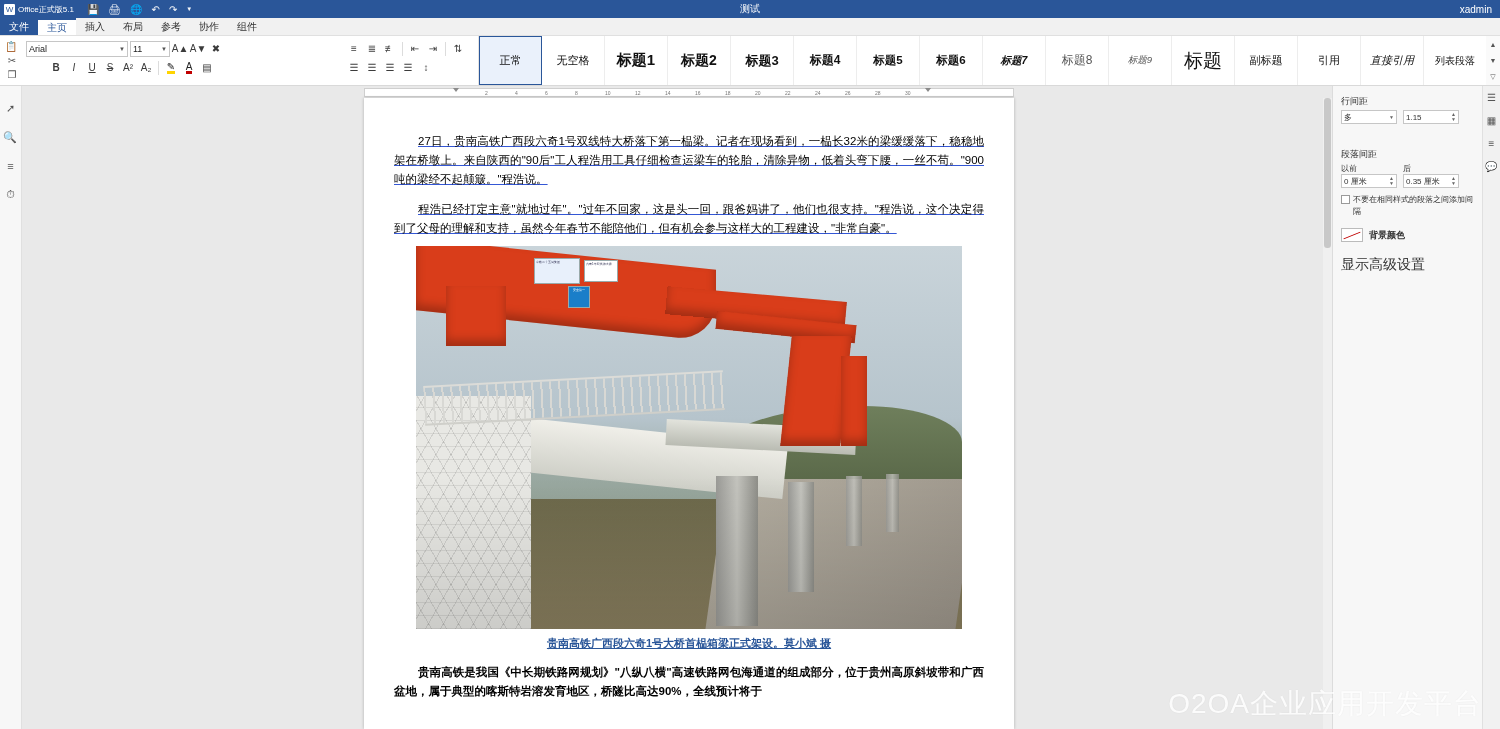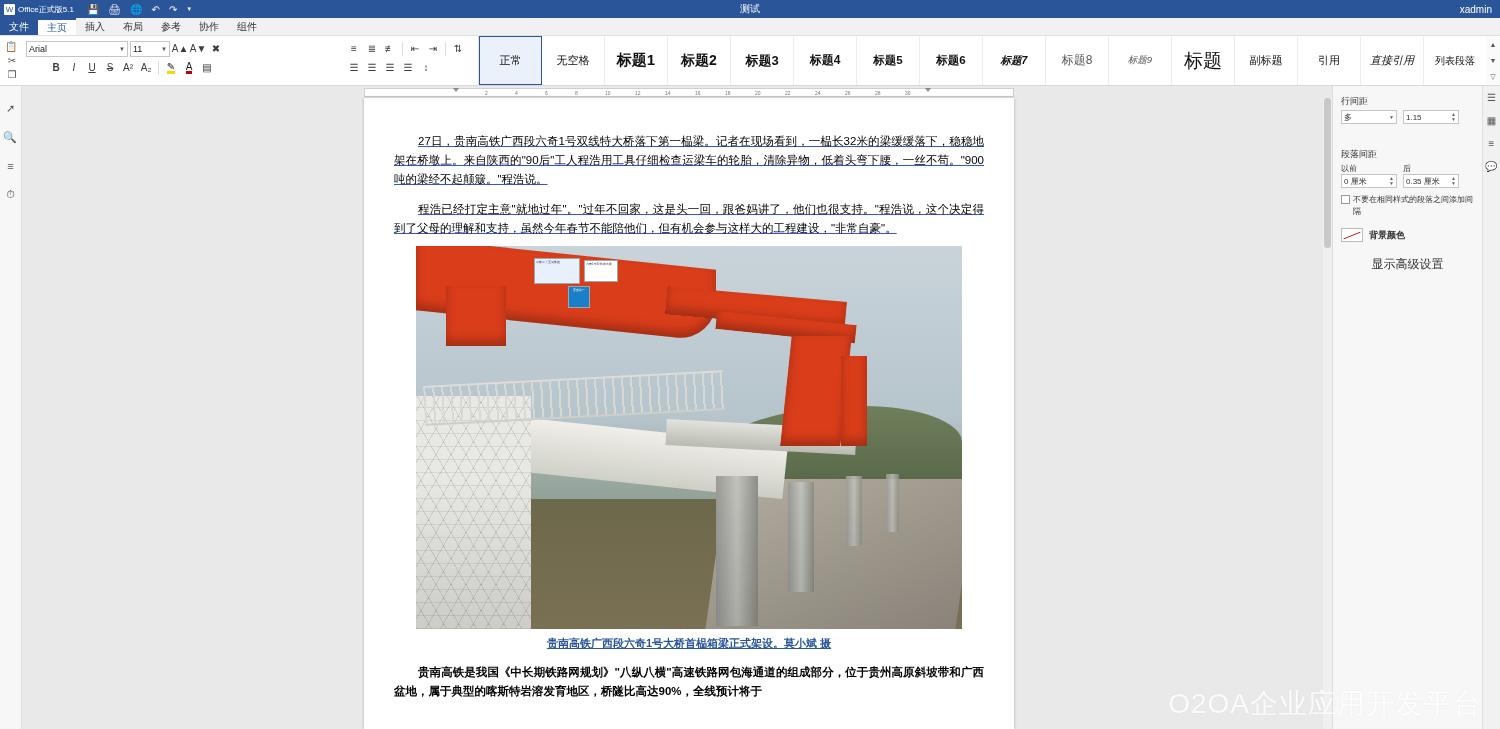--- a/index.html
+++ b/index.html
@@ -190,21 +190,21 @@
   }
   .rp-input .sp { margin-left: auto; font-size: 5px; color: #666; line-height: 5px; }
   .rp-check { display: flex; gap: 3px; margin-top: 6px; font-size: 8px; line-height: 12px; }
   .chk { width: 9px; height: 9px; border: 1px solid #9a9a9a; background: #fff; flex: none; margin-top: 1px; }
   .bg-color-row { display: flex; align-items: center; gap: 6px; margin-top: 10px; font-weight: bold; }
   .bg-swatch { width: 22px; height: 14px; border: 1px solid #bbb; background: #fff; position: relative; }
   .bg-swatch:after {
     content: ""; position: absolute; left: 1px; right: 1px; top: 50%;
     border-top: 1px solid #c00000; transform: rotate(-22deg);
   }
-  .rp-link { text-align: center; margin-top: 14px; color: #333; font-size: 12px; }
+  .rp-link { text-align: left; margin-top: 14px; color: #333; font-size: 14px; }
 
   .far-rail {
     width: 18px; background: #f1f1f1; border-left: 1px solid #e0e0e0;
     display: flex; flex-direction: column; align-items: center; padding-top: 6px; gap: 12px;
     font-size: 10px; color: #555;
   }
 
   
   .doc-scroll {
     position: absolute; right: 0; top: 12px; width: 9px; bottom: 0; background: #f0f0f0;

